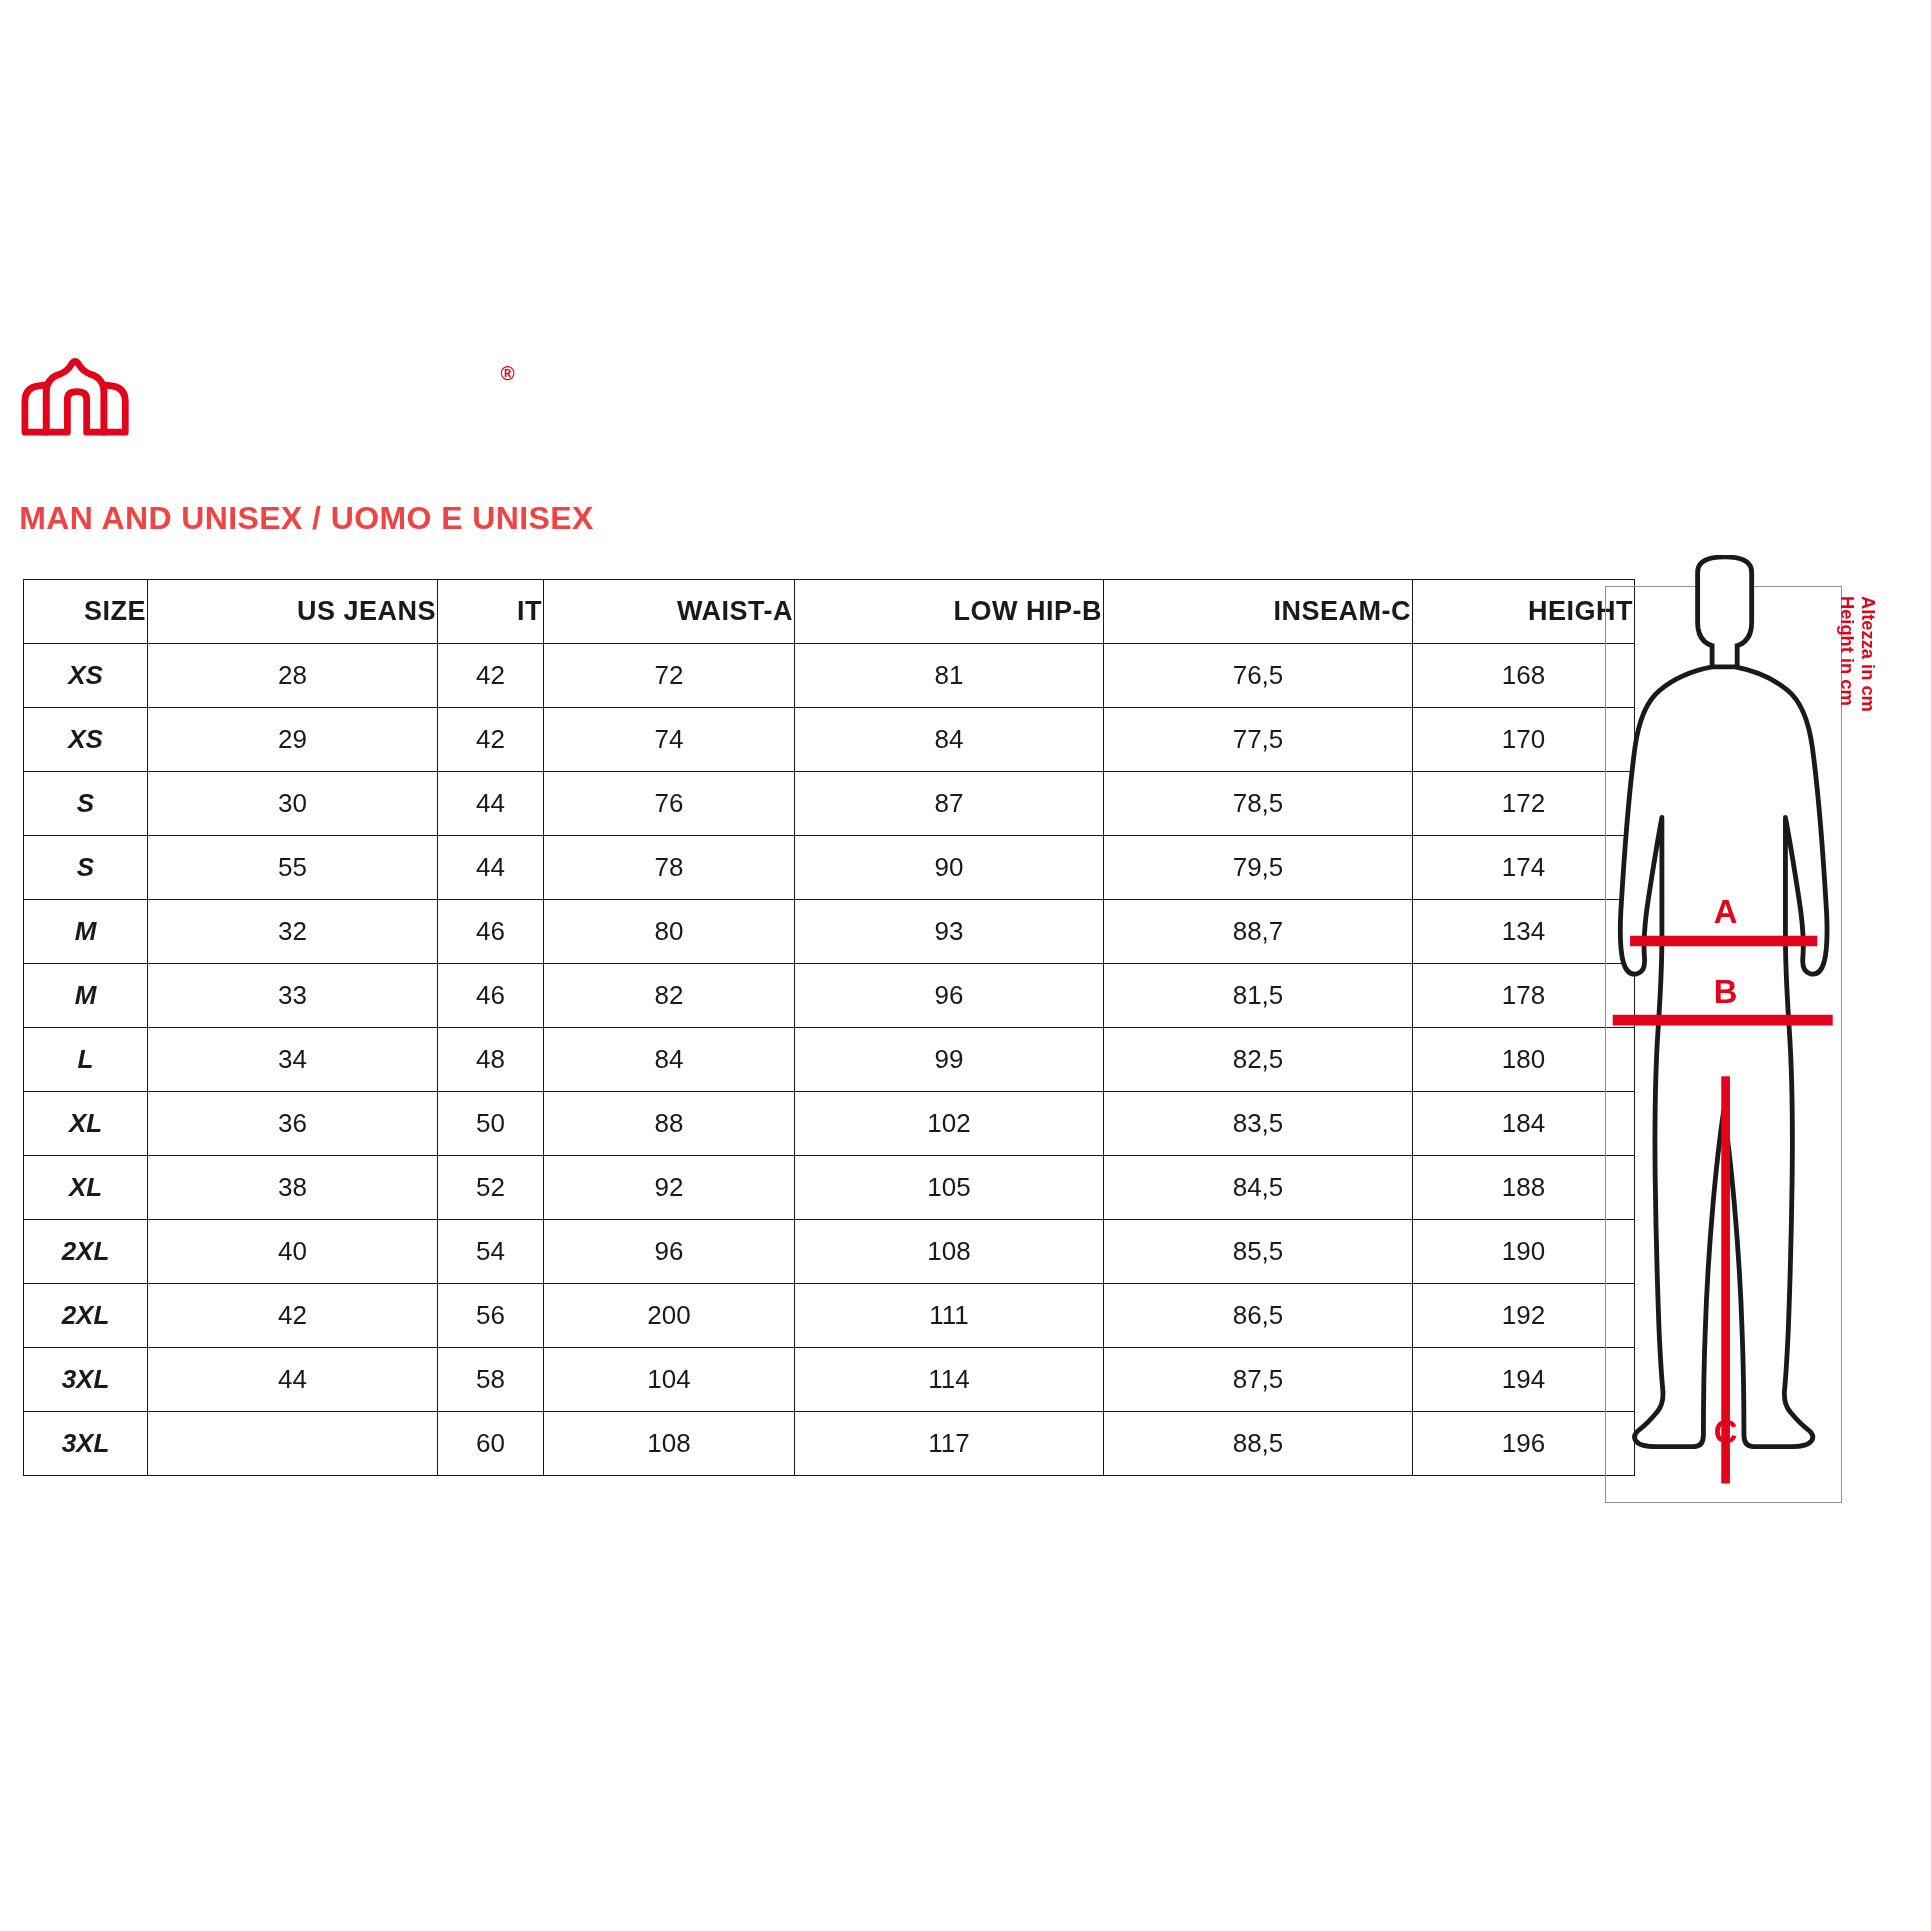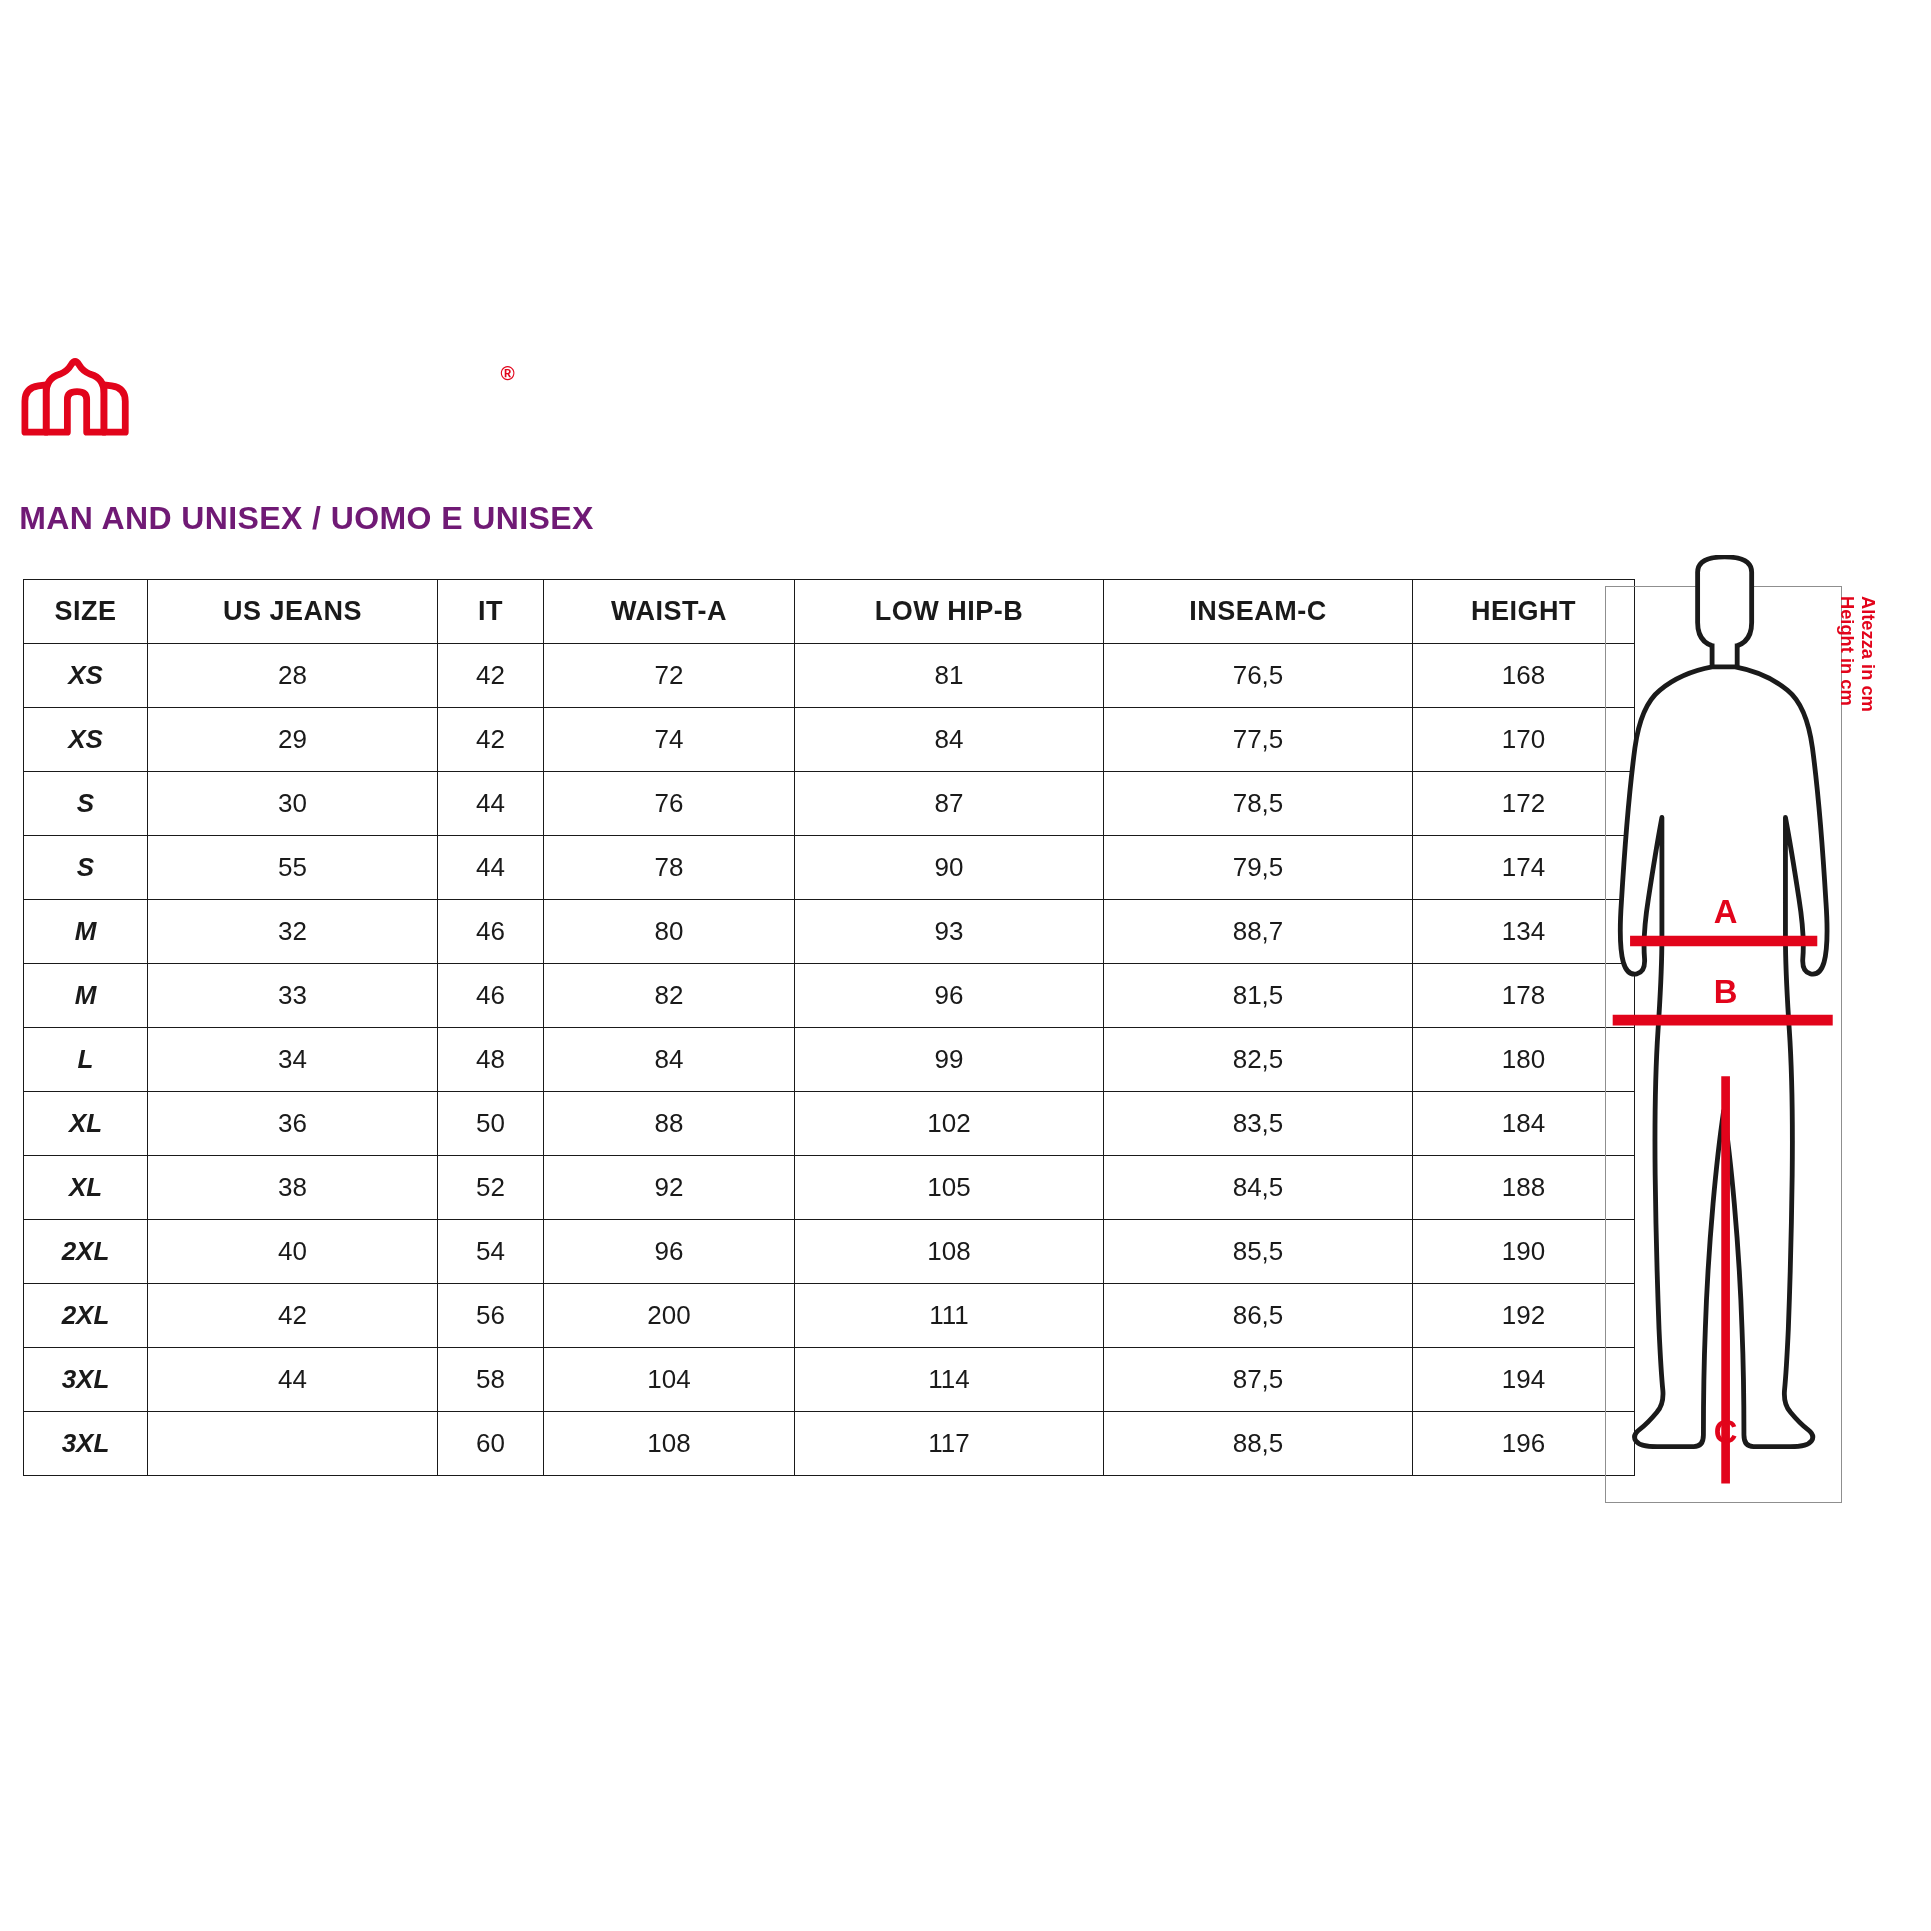--- a/index.html
+++ b/index.html
@@ -55,21 +55,21 @@
   }
 
   
   .doc-title {
     position: absolute;
     left: 19.3px;
     top: 500px;
     font-size: 32px;
     font-weight: bold;
     letter-spacing: 0.4px;
-    color: #701a75;
+    color: #ef4444;
   }
 
   
   .size-table {
     position: absolute;
     left: 23px;
     top: 579px;
     width: 1526px;
     border-collapse: collapse;
     table-layout: fixed;
@@ -80,20 +80,21 @@
     height: 61px;
     text-align: center;
     vertical-align: middle;
     font-size: 26px;
     color: #1a1a1a;
   }
   .size-table th {
     font-weight: bold;
     font-size: 27px;
     letter-spacing: 0.5px;
+    text-align: right;
   }
   .size-table td.size-cell {
     font-weight: bold;
     font-style: italic;
   }
   .col-size   { width: 124px; }
   .col-us     { width: 290px; }
   .col-it     { width: 106px; }
   .col-waist  { width: 251px; }
   .col-hip    { width: 309px; }

